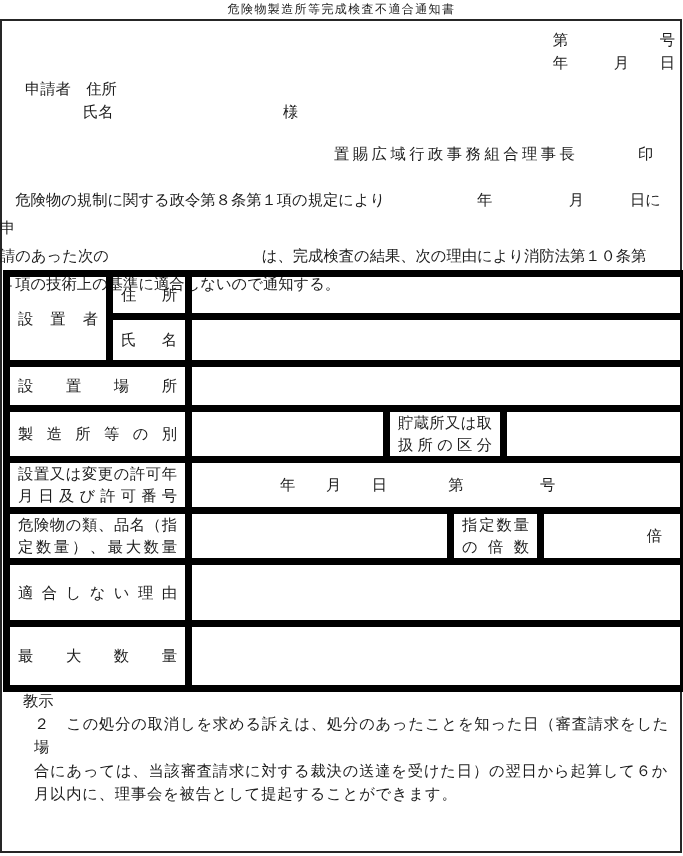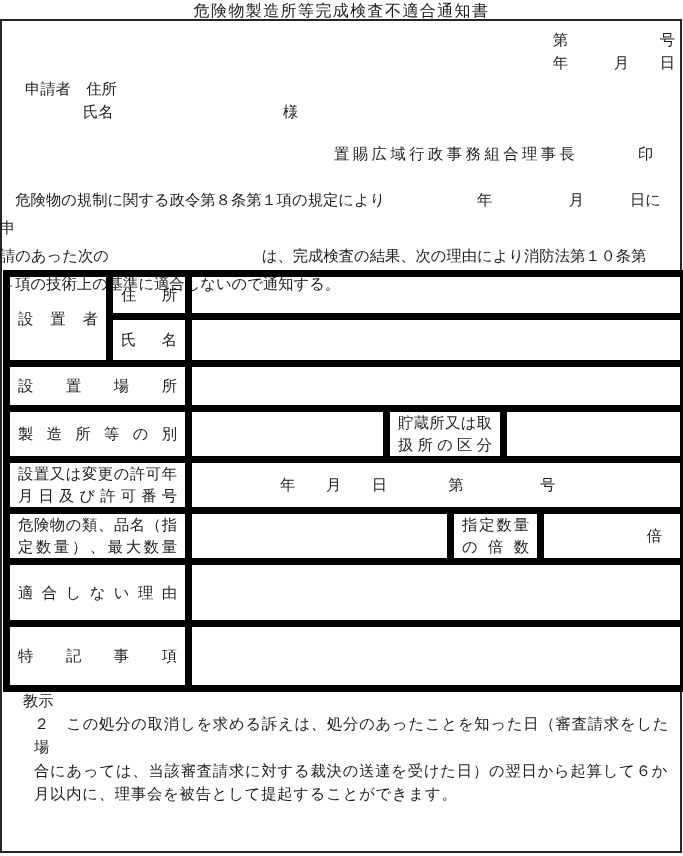--- a/index.html
+++ b/index.html
@@ -2,21 +2,21 @@
 <html><head>
 <meta charset="utf-8">
 <style>
   html,body{margin:0;padding:0;background:#fff;}
   .doc{
     position:relative;width:683px;height:856px;background:#fff;overflow:hidden;
     font-family:"Liberation Serif","DejaVu Serif",serif;color:#1c1c1c;
     font-size:15.3px;
   }
   .frame{position:absolute;left:0;right:1px;top:19px;bottom:3px;border:2px solid #262626;}
-  .title{position:absolute;top:1px;left:0;width:683px;text-align:center;font-size:16px;letter-spacing:1.4px;white-space:pre;}
+  .title{position:absolute;top:1px;left:0;width:683px;text-align:center;font-size:12px;letter-spacing:1.4px;white-space:pre;}
   .abs{position:absolute;white-space:pre;}
   .docnum{top:30px;right:8px;}
   .dateline{top:53px;right:8px;}
   .applicant{top:79px;left:25px;}
   .kname{top:102px;left:83px;}
   .sama{top:102px;left:283px;}
   .issuer{top:144px;left:303px;letter-spacing:3.5px;margin-left:31px;}
   .seal{top:144px;left:638px;}
   .para{position:absolute;top:186px;left:0;width:676px;line-height:28px;white-space:pre-line;}
   .tblwrap{position:absolute;top:270px;left:3px;}
@@ -97,21 +97,21 @@
         <td class="content" colspan="2"></td>
         <td class="label" colspan="2">指定数量
 の倍数</td>
         <td class="unit">倍</td>
       </tr>
       <tr style="height:62px">
         <td class="label" colspan="2">適合しない理由</td>
         <td class="content" colspan="5"></td>
       </tr>
       <tr style="height:65px">
-        <td class="label" colspan="2">特記事項</td>
+        <td class="label" colspan="2">最大数量</td>
         <td class="content" colspan="5"></td>
       </tr>
     </tbody>
       </table>
   </div>
 
   <div class="kyoji">
     <div class="kyoji-head">教示</div>
     <div class="kyoji-item">２　この処分の取消しを求める訴えは、処分のあったことを知った日（審査請求をした場
 合にあっては、当該審査請求に対する裁決の送達を受けた日）の翌日から起算して６か

